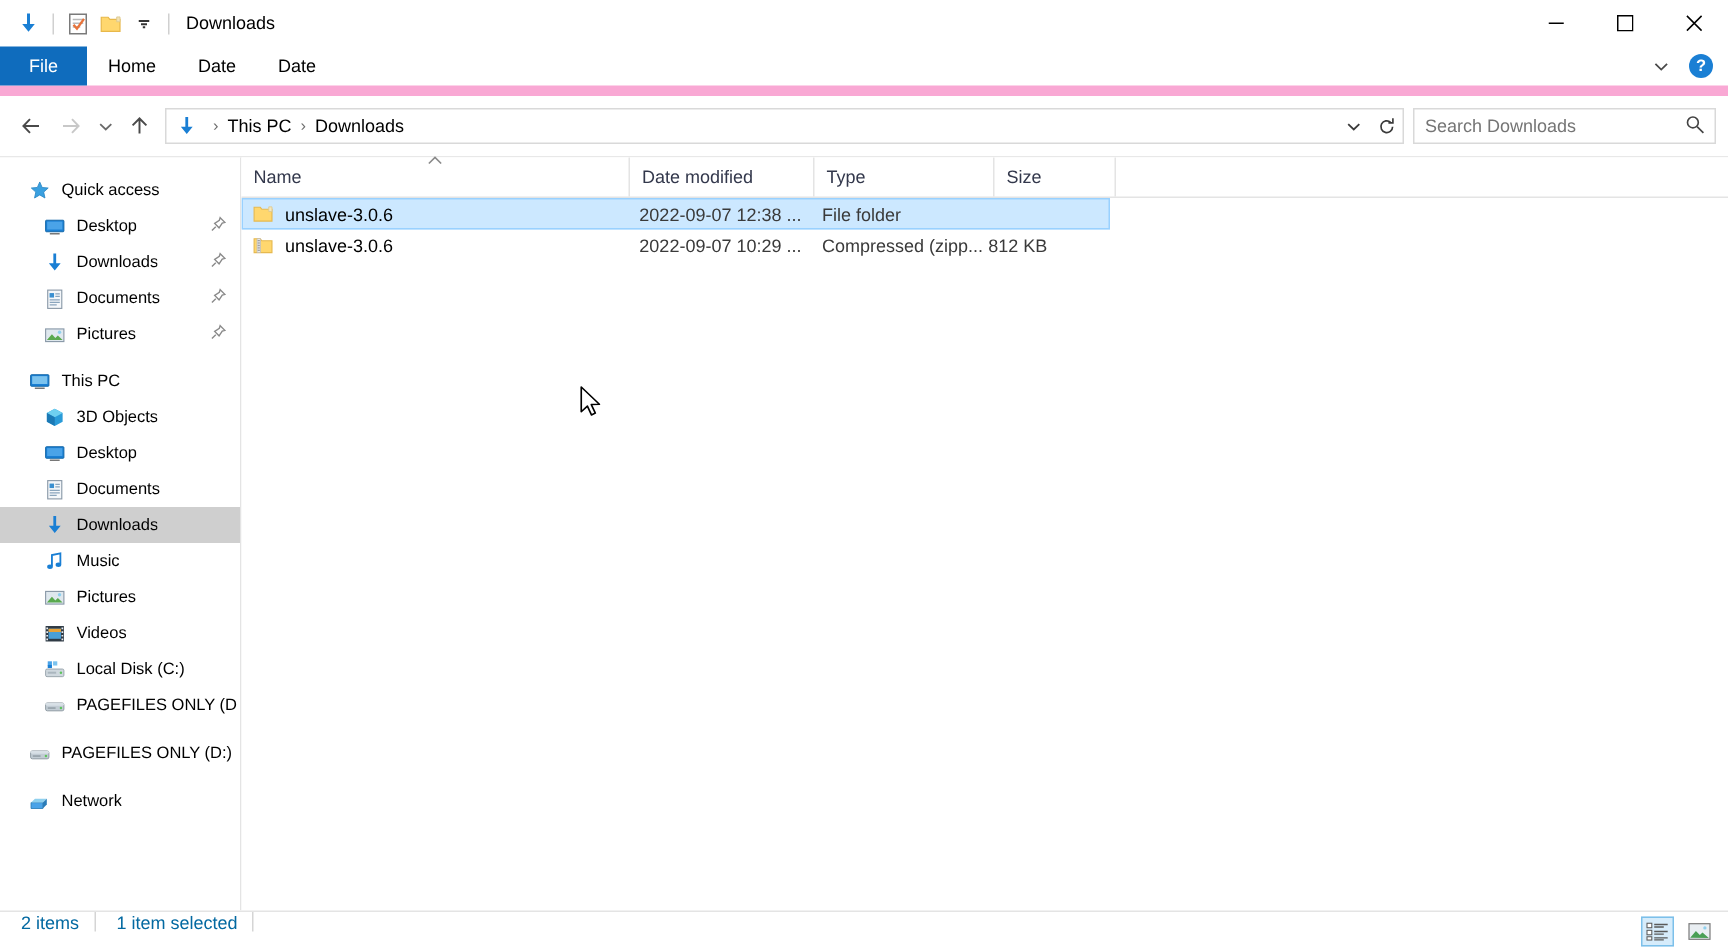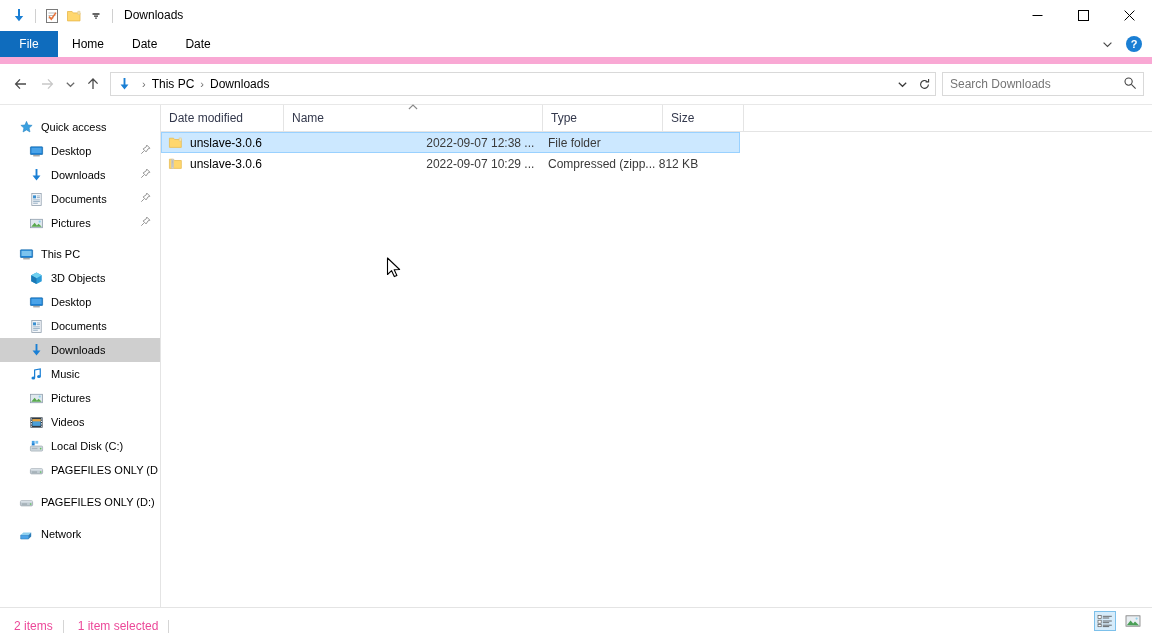--- a/index.html
+++ b/index.html
@@ -217,22 +217,22 @@
   .cell.name { display: flex; align-items: center; padding-left: 5px; }
   .cell.date { color: #3a3a3a; }
   .cell.type { color: #3a3a3a; }
   .cell.size { color: #3a3a3a; padding-right: 10px; padding-left: 0; }
   .file-ico { width: 16px; height: 16px; margin-right: 7px; flex: 0 0 16px; display:flex; align-items:center; justify-content:center;}
 
   
   .statusbar {
     height: 25px; min-height: 25px;
     border-top: 1px solid #e4e4e4;
-    display: flex; align-items: flex-end;
-    font-size: 12px; color: #ec4899;
+    display: flex; align-items: flex-start;
+    font-size: 12px; color: #0369a1;
     position: relative;
     background: #fff;
   }
   .status-item { padding: 0 10px 0 14px; }
   .status-sep { width: 1px; height: 13px; background: #d5d5d5; }
   .viewbtns {
     position: absolute; right: 8px; top: 0; height: 25px;
     display: flex; align-items: center; gap: 6px;
   }
   .viewbtn {
@@ -591,30 +591,30 @@
           </svg>
         </span>
         <span class="nav-label">Network</span>
       </div>
 
     </div>
 
     <div class="filepane">
 
       <div class="colheaders">
-        <div class="colhdr" style="width:123px">
-          <span>Date modified</span>
-        </div>
         <div class="colhdr" style="width:259px">
           <span class="sortcaret">
             <svg width="11" height="8" viewBox="0 0 11 8">
                 <path d="M1.4 6 L5.5 2 L9.6 6" fill="none" stroke="#8a8a8a" stroke-width="1.1"></path>
               </svg>
           </span>
           <span>Name</span>
+        </div>
+        <div class="colhdr" style="width:123px">
+          <span>Date modified</span>
         </div>
         <div class="colhdr" style="width:120px">
           <span>Type</span>
         </div>
         <div class="colhdr" style="width:81px">
           <span>Size</span>
         </div>
       </div>
 
       <div class="rows">

